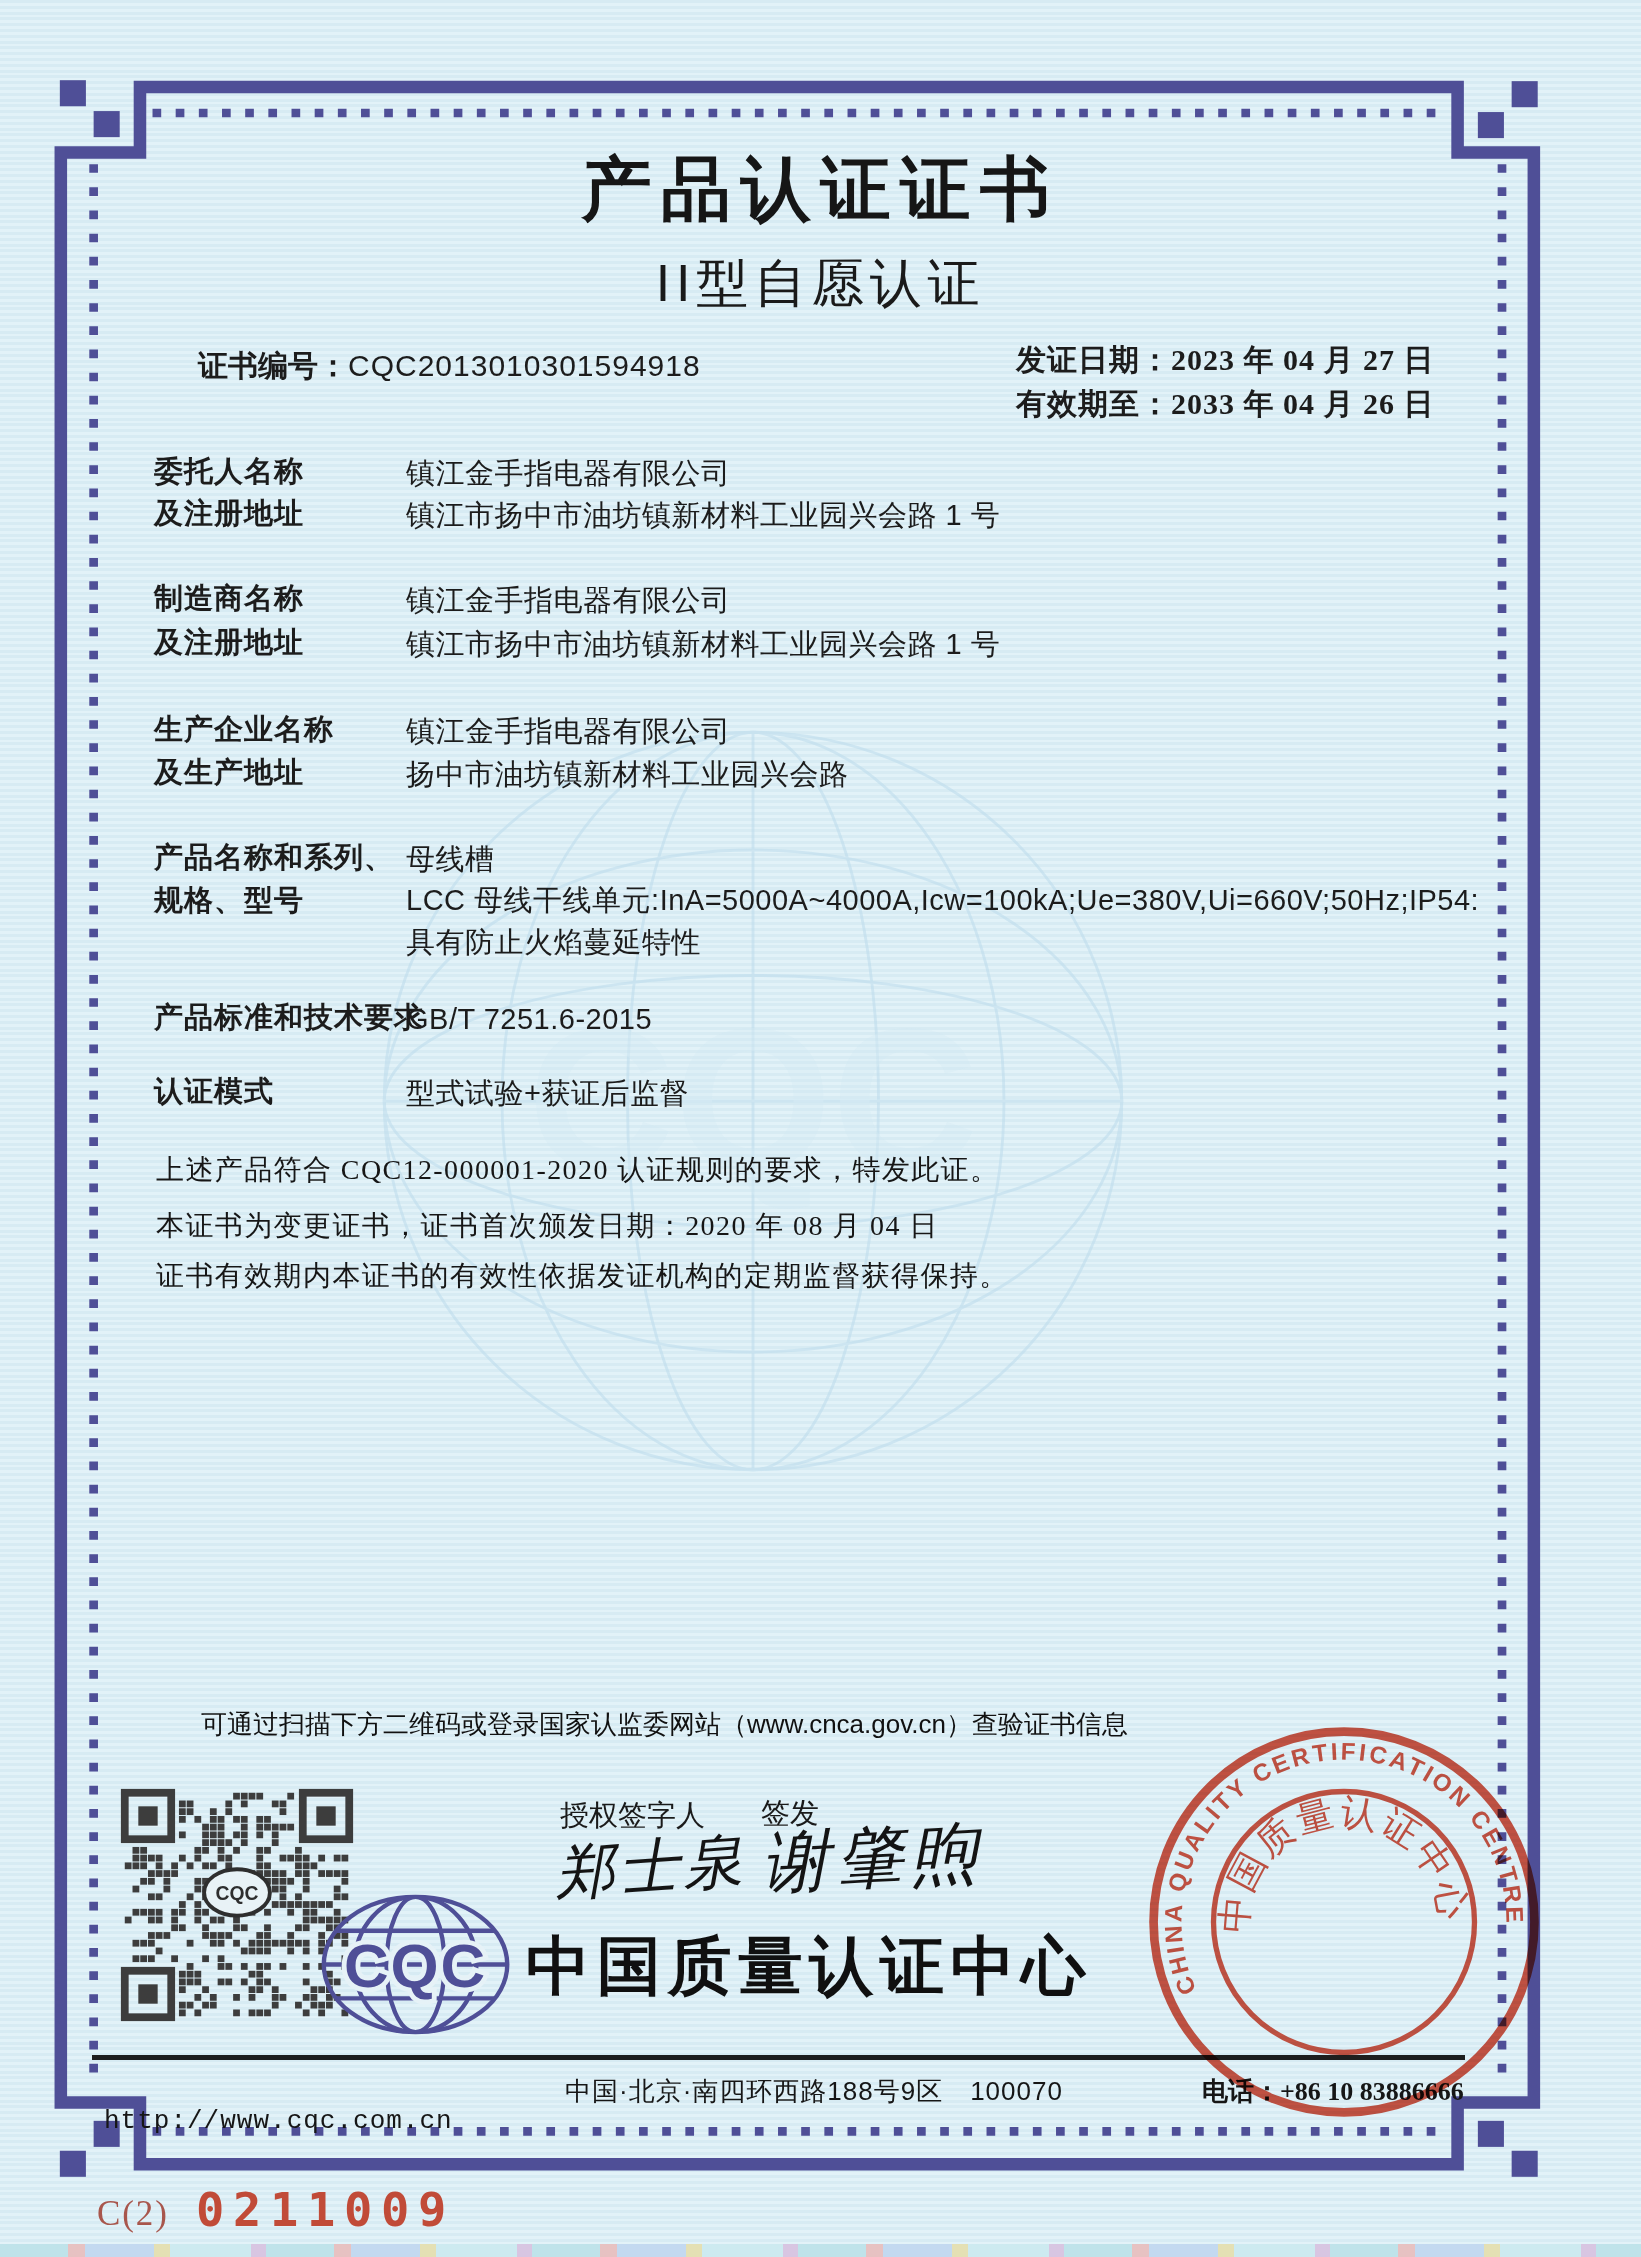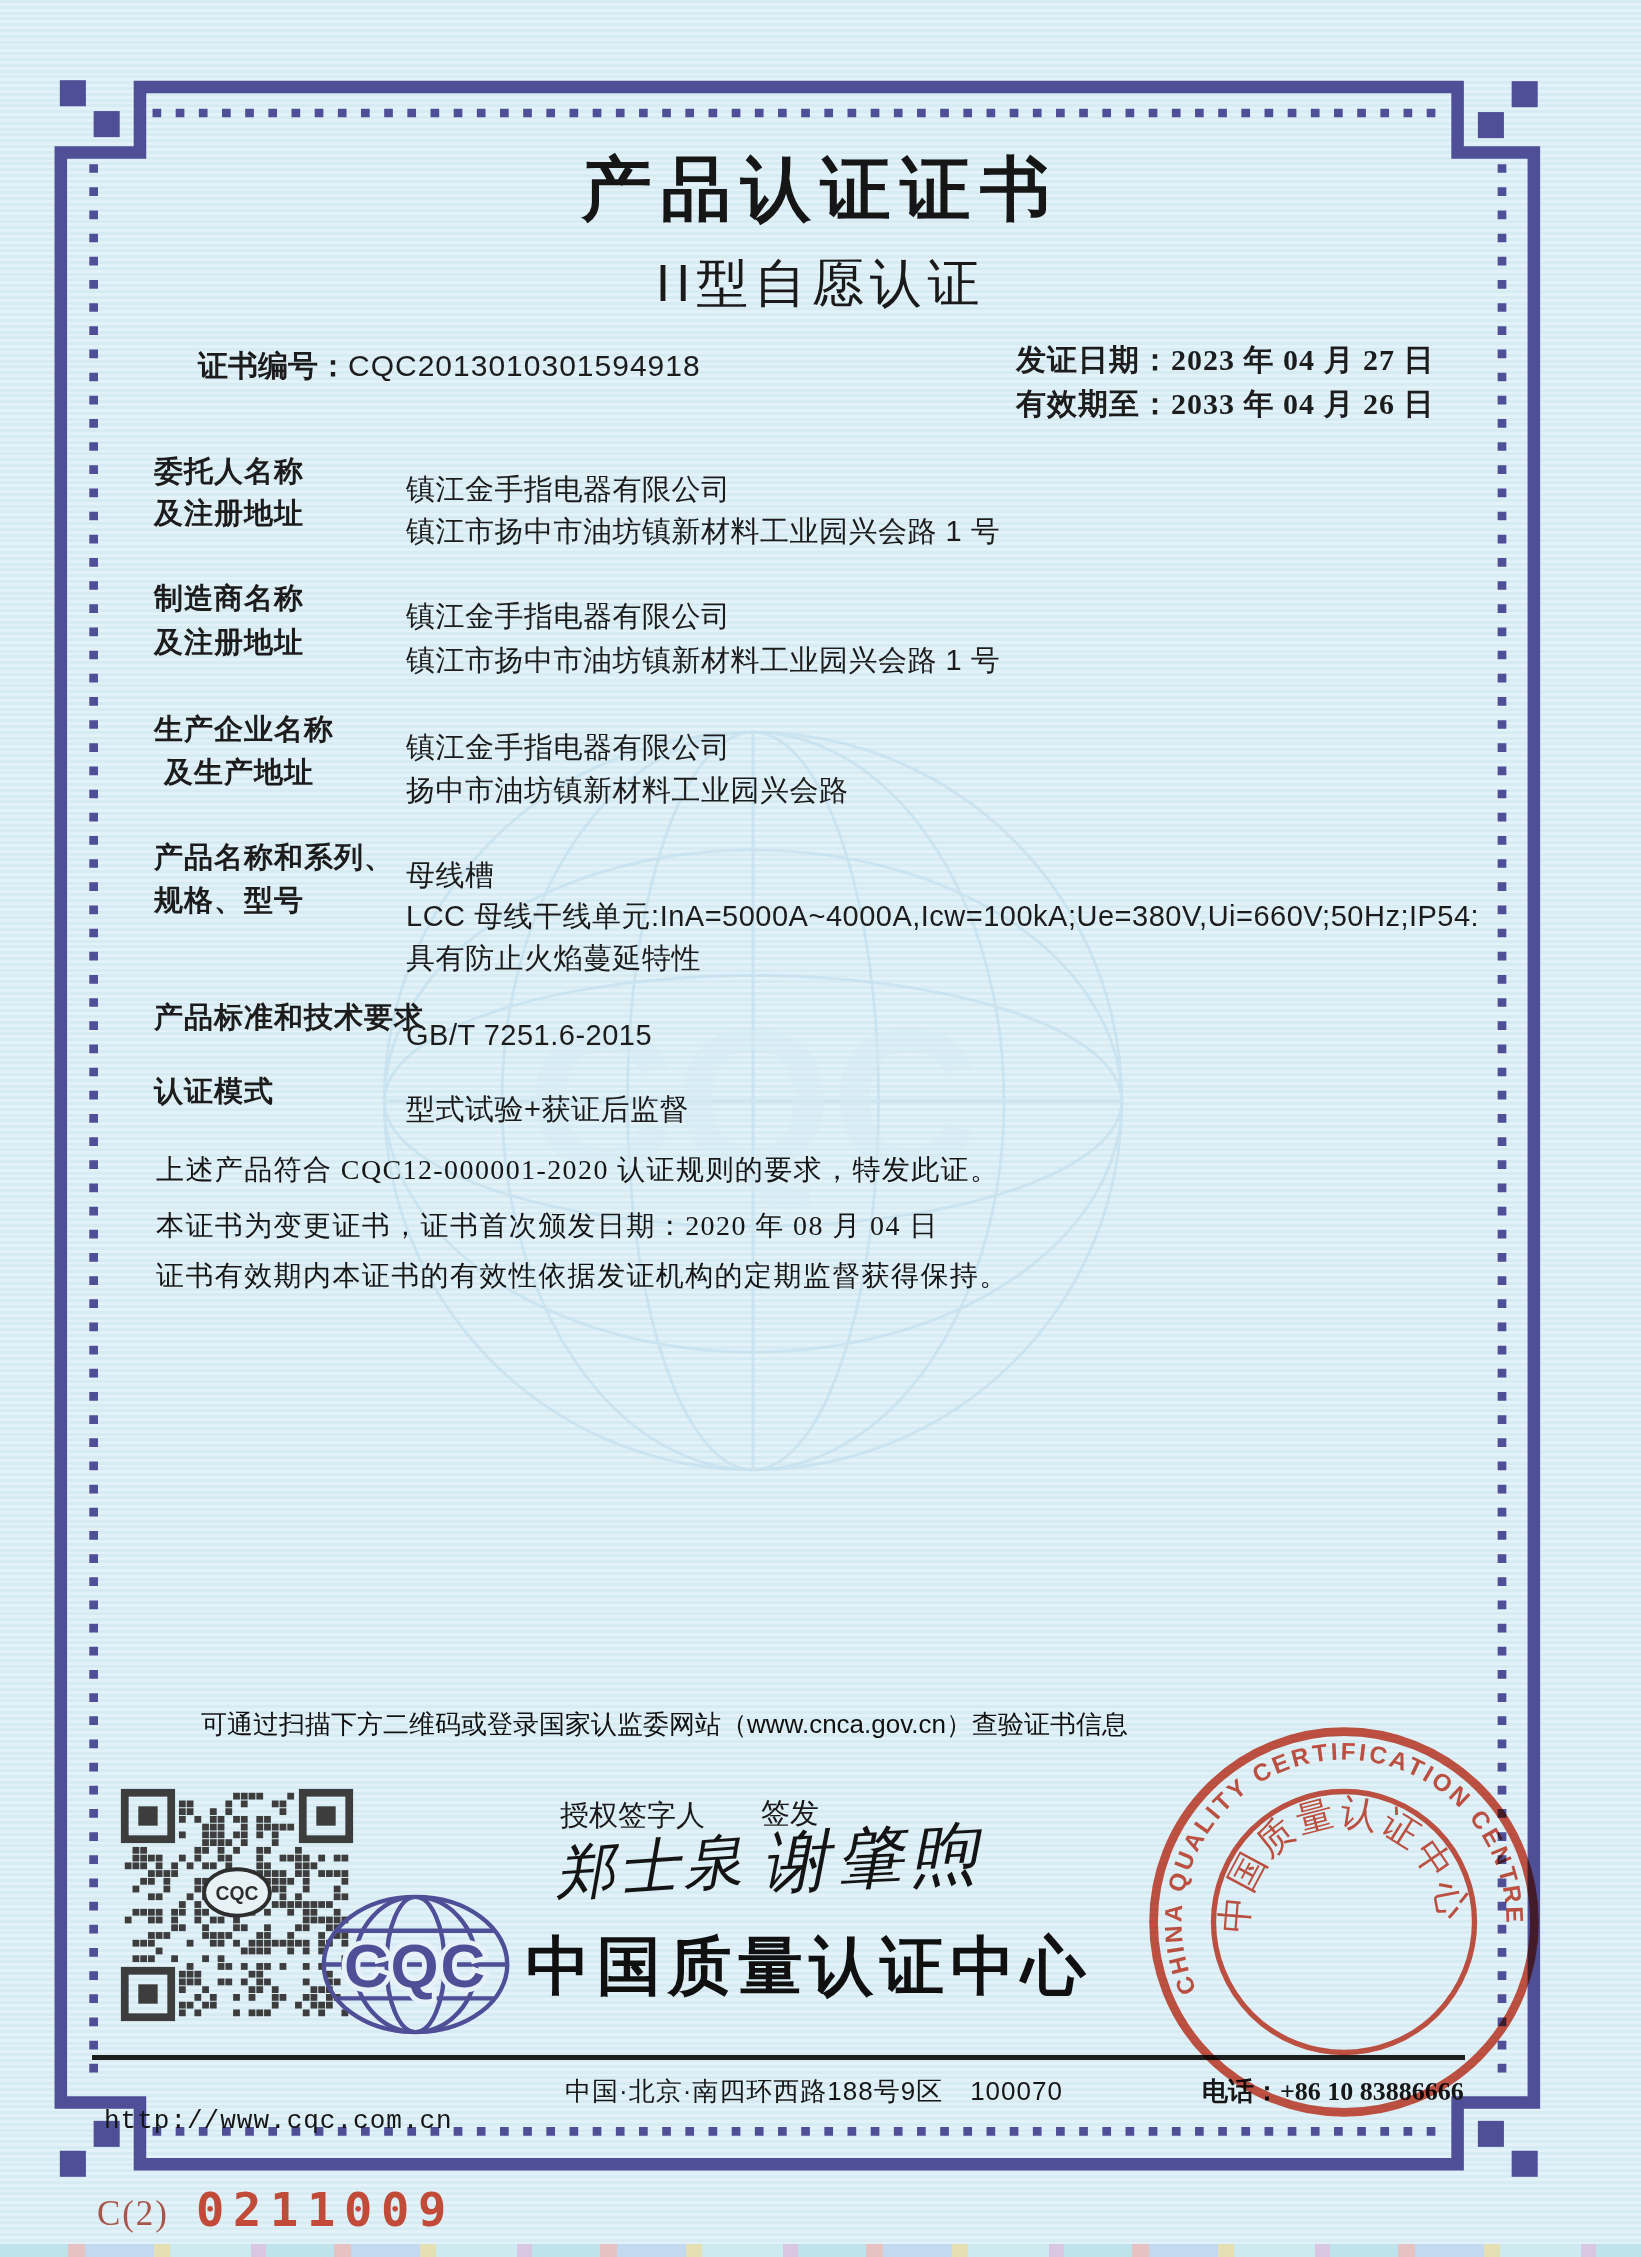--- a/index.html
+++ b/index.html
@@ -14,21 +14,21 @@
   .title{position:absolute;top:143px;left:0;width:1641px;text-align:center;
          font-size:70px;font-weight:bold;letter-spacing:9.7px;color:#161616;}
   .subtitle{position:absolute;top:249px;left:0;width:1641px;text-align:center;
          font-size:52px;font-weight:500;letter-spacing:5.8px;color:#1a1a1a;}
   .certno{position:absolute;top:346px;left:198px;font-size:30px;}
   .certno .lab{font-family:"Liberation Serif",serif;font-weight:bold;}
   .certno .num{letter-spacing:1px;font-weight:500;}
   .dateline{position:absolute;left:1016px;font-family:"Liberation Serif",serif;
          font-size:30px;font-weight:bold;letter-spacing:1px;}
   .row-label{position:absolute;left:154px;font-size:29px;font-weight:bold;letter-spacing:1px;}
-  .row-value{position:absolute;left:406px;font-size:29px;max-width:1077px;line-height:42px;letter-spacing:0.5px;margin-top:16px;}
+  .row-value{position:absolute;left:406px;font-size:29px;max-width:1077px;line-height:42px;letter-spacing:0.5px;}
   .stmt{position:absolute;left:156px;font-family:"Liberation Serif",serif;font-size:28px;
         font-weight:500;letter-spacing:1.4px;color:#161616;}
   .verify-note{position:absolute;top:1707px;left:0;width:1329px;text-align:center;font-size:26px;color:#111;}
   .sign-label{position:absolute;font-size:29px;color:#1a1a1a;}
   .signature{position:absolute;font-family:"Liberation Serif",serif;font-style:italic;color:#141414;}
   .sig-1{left:555px;top:1827px;font-size:60px;transform:rotate(-4deg);letter-spacing:3.9px;}
   .sig-2{left:761px;top:1813px;font-size:68px;transform:rotate(-3deg);letter-spacing:5.8px;}
   .org-name{position:absolute;left:526px;top:1923px;font-size:64px;font-weight:600;letter-spacing:6.8px;color:#101010;}
   .footer-rule{position:absolute;left:92px;top:2055px;width:1373px;height:4.8px;background:#1e1e1e;}
   .footer-text{position:absolute;top:2074px;font-size:26px;color:#161616;}
@@ -104,21 +104,21 @@
     <div class="row-label" style="top:494px;">及注册地址</div>
     <div class="row-value" style="top:494px;">镇江市扬中市油坊镇新材料工业园兴会路 1 号</div>
 
     <div class="row-label" style="top:579px;">制造商名称</div>
     <div class="row-value" style="top:579px;">镇江金手指电器有限公司</div>
     <div class="row-label" style="top:623px;">及注册地址</div>
     <div class="row-value" style="top:623px;">镇江市扬中市油坊镇新材料工业园兴会路 1 号</div>
 
     <div class="row-label" style="top:710px;">生产企业名称</div>
     <div class="row-value" style="top:710px;">镇江金手指电器有限公司</div>
-    <div class="row-label" style="top:753px;margin-left:10px;">及生产地址</div>
+    <div class="row-label" style="top:753px;">及生产地址</div>
     <div class="row-value" style="top:753px;">扬中市油坊镇新材料工业园兴会路</div>
 
     <div class="row-label" style="top:838px;">产品名称和系列、</div>
     <div class="row-value" style="top:838px;">母线槽</div>
     <div class="row-label" style="top:881px;">规格、型号</div>
     <div class="row-value" style="top:879px;">LCC 母线干线单元:InA=5000A~4000A,Icw=100kA;Ue=380V,Ui=660V;50Hz;IP54:具有防止火焰蔓延特性</div>
 
     <div class="row-label" style="top:998px;">产品标准和技术要求</div>
     <div class="row-value" style="top:998px;">GB/T 7251.6-2015</div>
 

